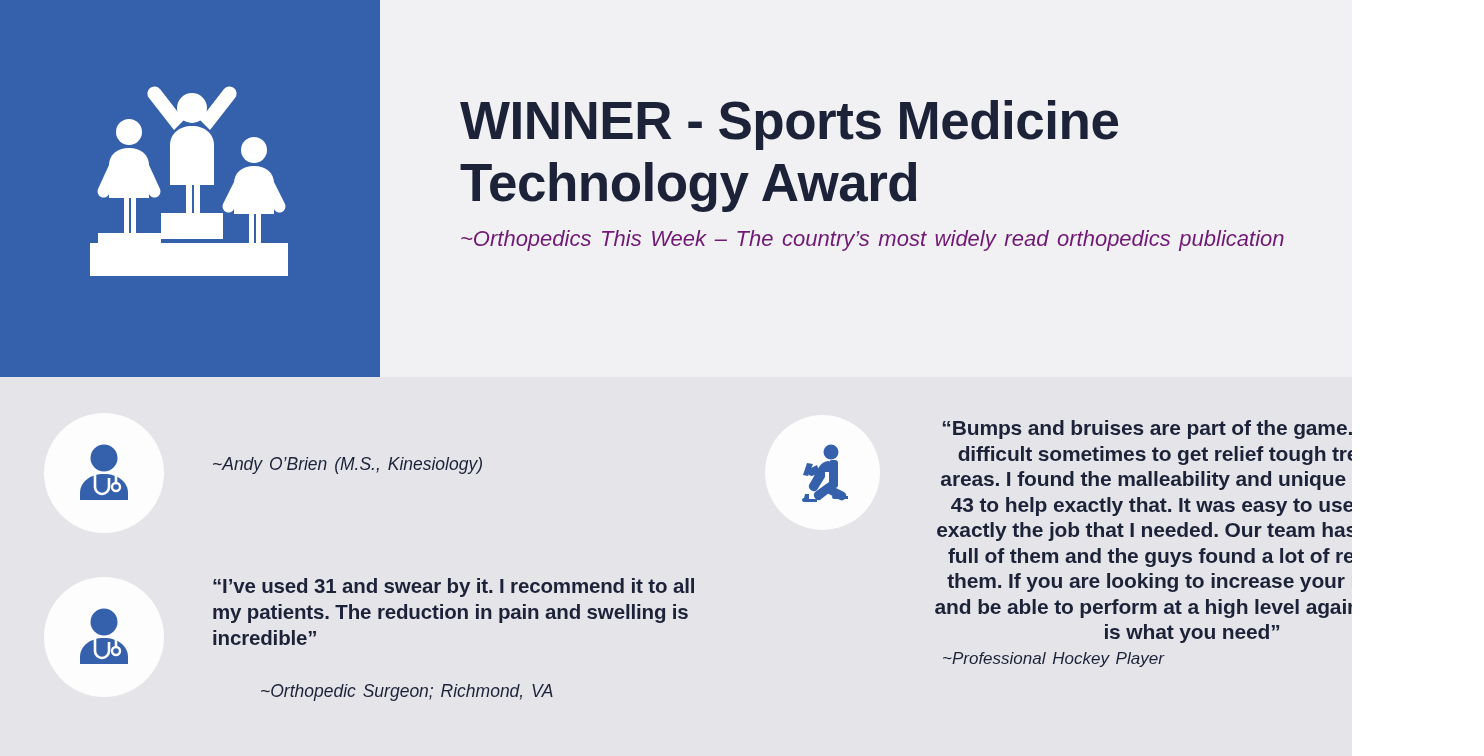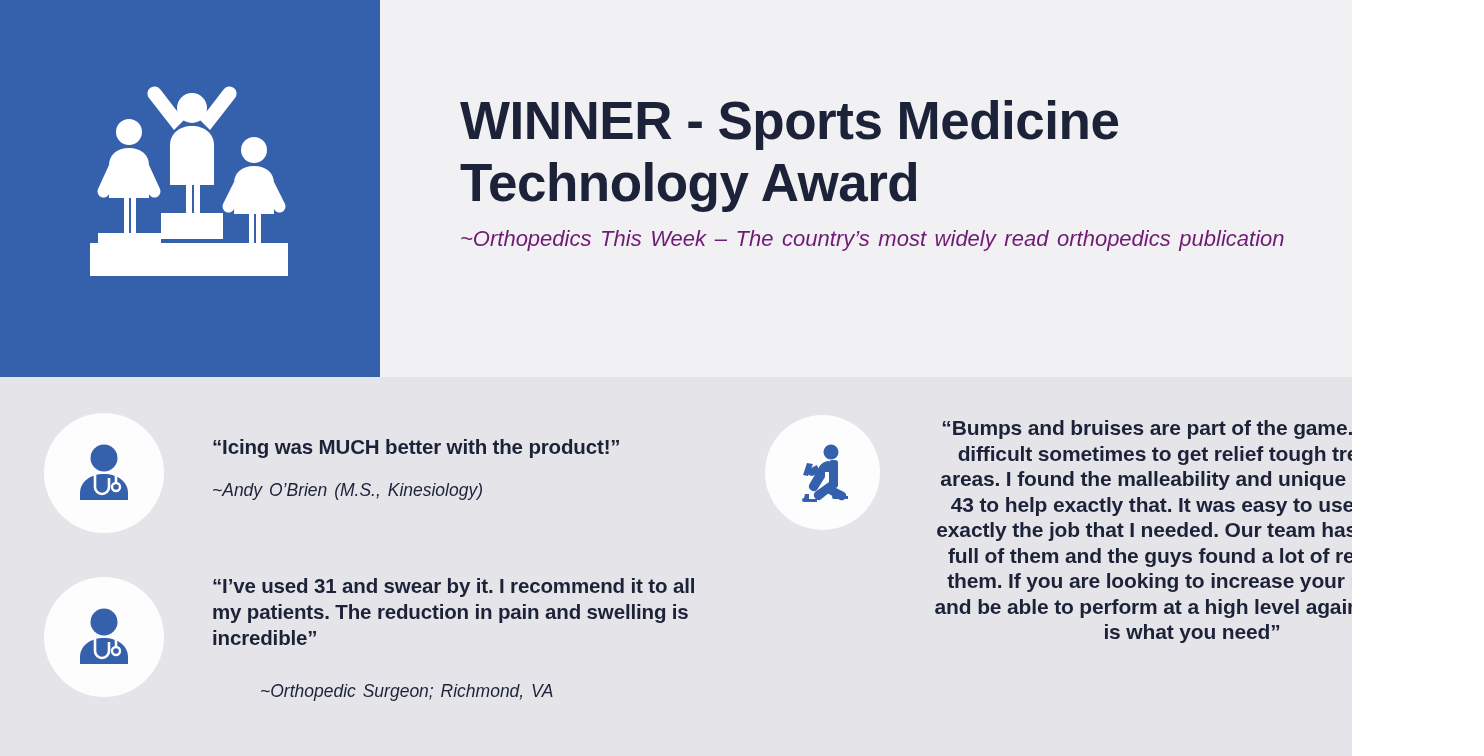--- a/index.html
+++ b/index.html
@@ -234,30 +234,30 @@
       <g fill="#3561ac">
         <path d="M14 52 l4 0 l0 5 l8 0 l0 3 l-13 0 a2 2 0 0 1 0 -4 z"></path>
         <path d="M44 49 l4 0 l0 5 l9 0 l0 3 l-14 0 a2 2 0 0 1 0 -4 z"></path>
       </g>
 
       <path d="M22 22 l-5 12 l-5 -1 l4 -12 z" fill="#3561ac"></path>
     </svg>
   </div>
 
   <div class="quote-block q1">
-    <div class="quote-text">“Icing was MUCH better with the product!”</div>
     <div class="quote-attr">~Andy O’Brien (M.S., Kinesiology)</div>
   </div>
 
   <div class="quote-block q2">
     <div class="quote-text">“I’ve used 31 and swear by it. I recommend it to all my patients. The reduction in pain and swelling is incredible”</div>
     <div class="quote-attr">~Orthopedic Surgeon;  Richmond,  VA</div>
   </div>
 
   <div class="quote-block q3">
     <div class="quote-text">“Bumps and bruises are part of the game. It can be difficult sometimes to get relief tough treatment areas. I found the malleability and unique design of 43 to help exactly that. It was easy to use and did exactly the job that I needed. Our team has a freezer full of them and the guys found a lot of relief from them. If you are looking to increase your recovery and be able to perform at a high level again soon, 43 is what you need”</div>
+    <div class="quote-attr">~Professional Hockey Player</div>
   </div>
 
   <div class="corner-mark">
     <span class="bang">!</span>
   </div>
 
 </div>
 
 </body></html>

